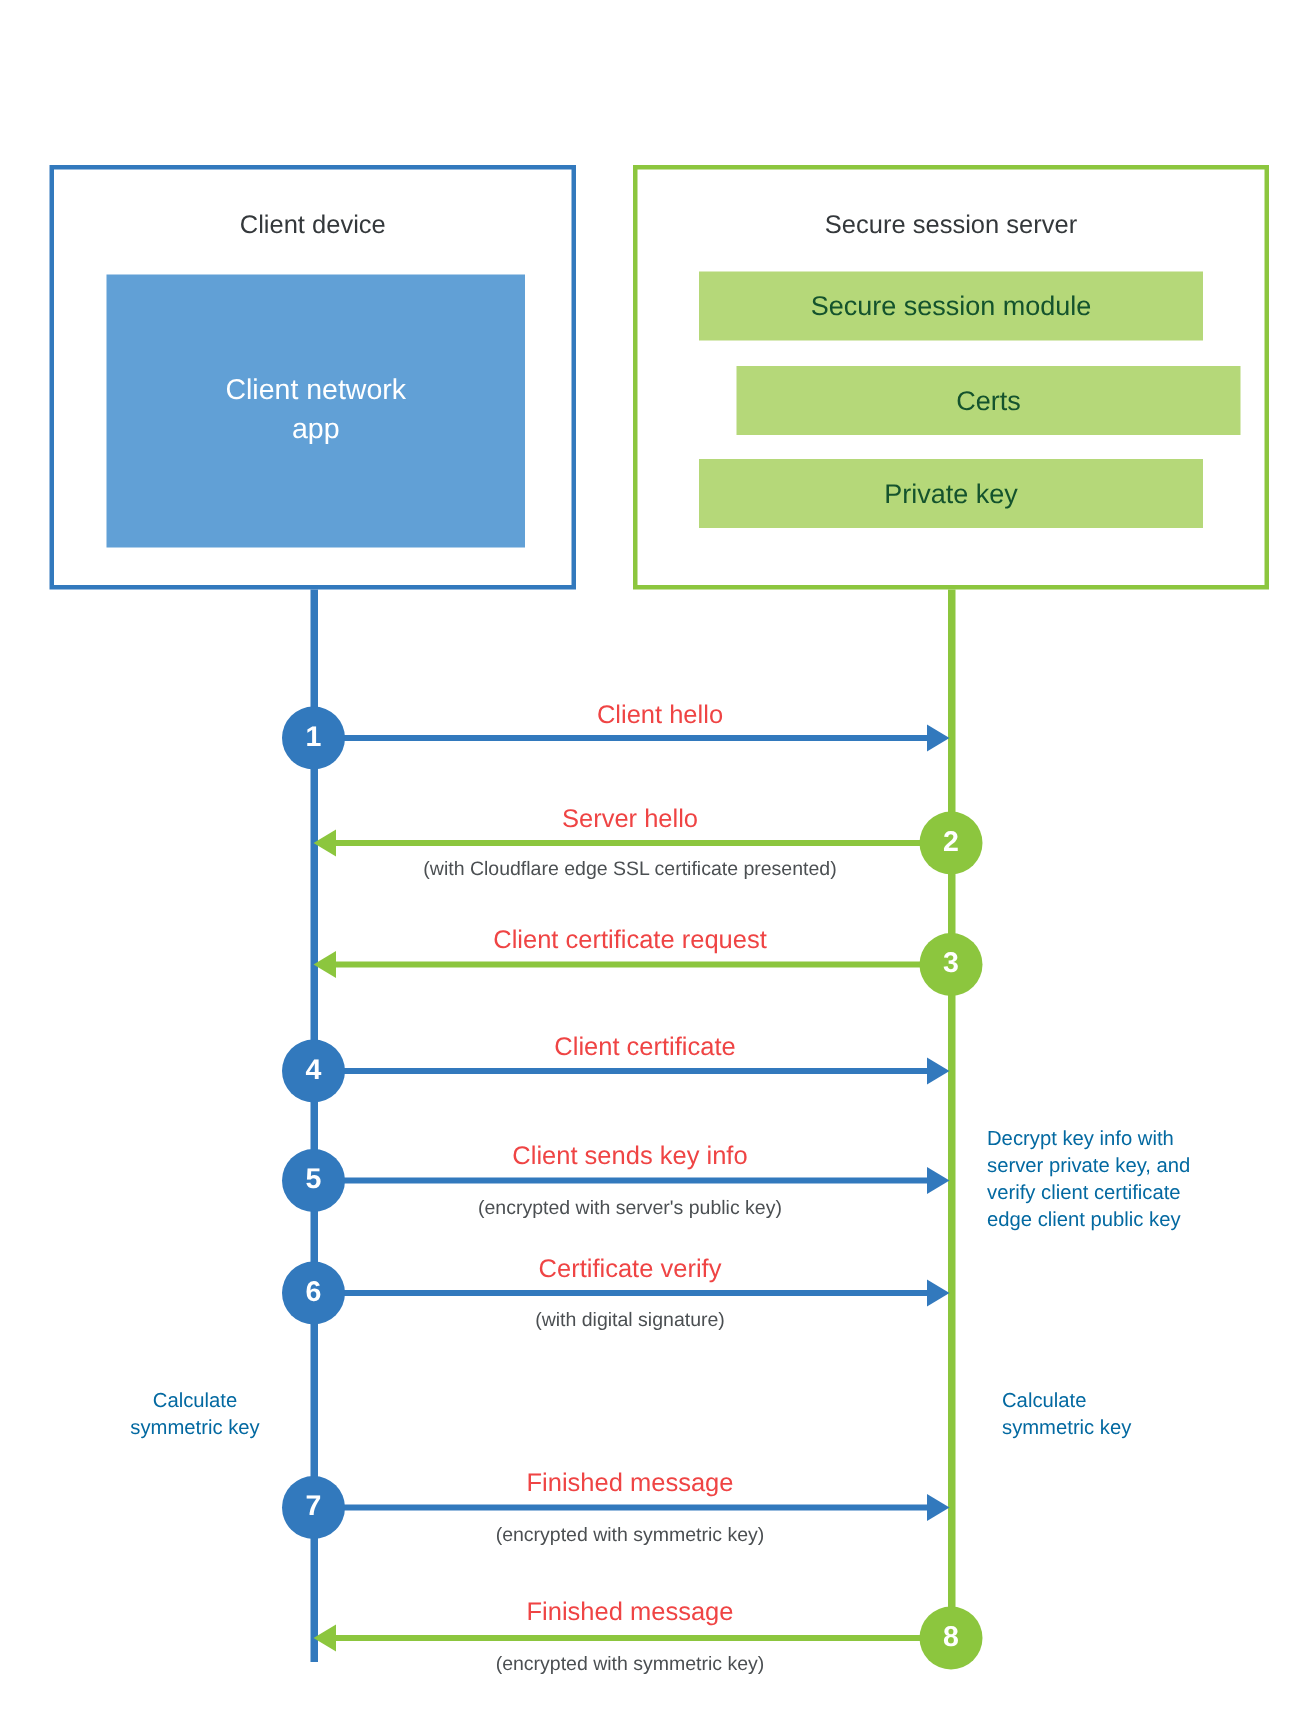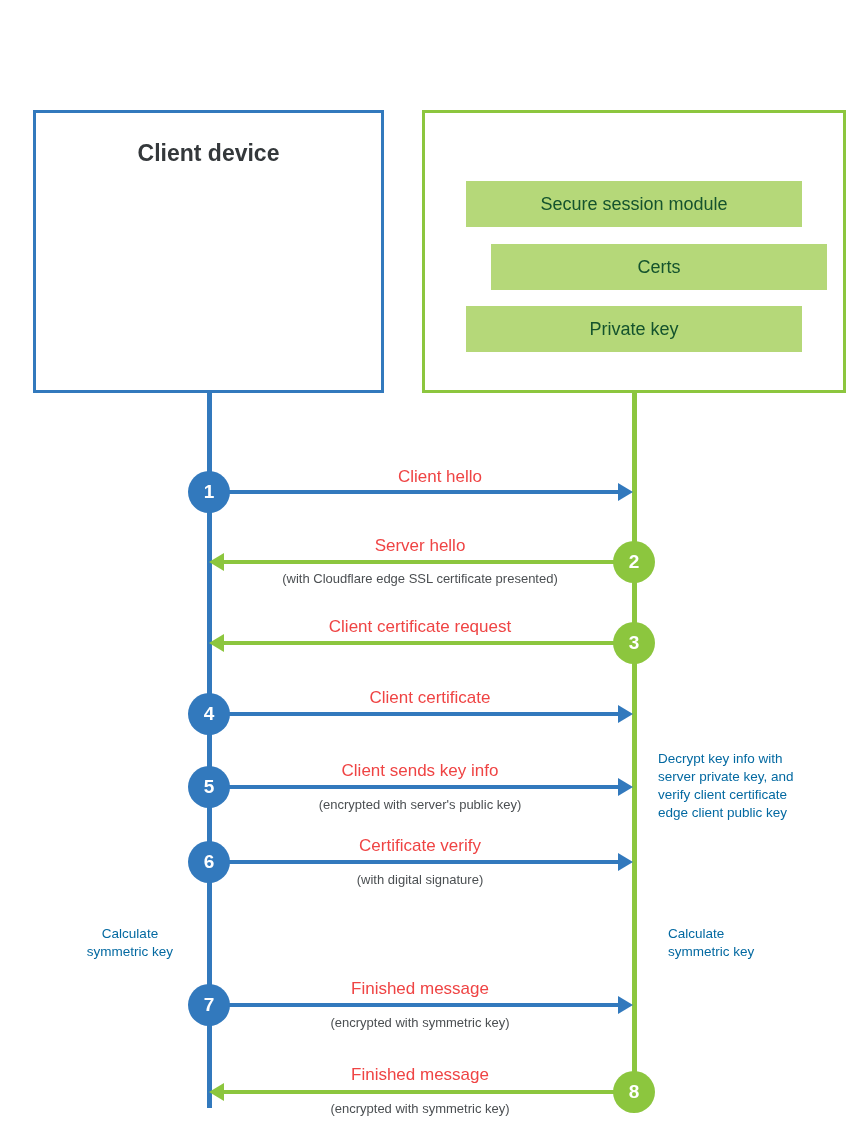--- a/index.html
+++ b/index.html
@@ -17,21 +17,21 @@
     letter-spacing:.1px;white-space:nowrap;
   }
 
   
   .actor-box{position:absolute;background:#ffffff;box-sizing:border-box;}
   .actor-box.client{left:33px;top:110px;width:351px;height:283px;border:3px solid #3279bd;}
   .actor-box.server{left:422px;top:110px;width:424px;height:283px;border:3px solid #8cc63e;}
 
   .actor-title{
     position:absolute;left:0;right:0;top:27px;text-align:center;
-    font-size:23px;font-weight:700;color:#34383b;
+    font-size:17px;font-weight:400;color:#34383b;
   }
 
   .client-app{
     position:absolute;left:35px;top:70px;width:279px;height:182px;
     background:#61a0d6;color:#ffffff;
     display:flex;align-items:center;justify-content:center;text-align:center;
     font-size:19px;line-height:26px;font-weight:400;
   }
 
   .server-bar{
@@ -84,23 +84,30 @@
   .note.left{text-align:left;}
 </style>
 </head>
 <body>
 
 <div id="stage">
 
 
   <div class="actor-box client">
     <div class="actor-title">Client device</div>
+    <div class="client-app">
+      <span>
+        <span>Client network</span><br>
+        <span>app</span>
+      </span>
+    </div>
   </div>
 
   <div class="actor-box server">
+    <div class="actor-title">Secure session server</div>
     <div class="server-bar b0">Secure session module</div>
     <div class="server-bar b1">Certs</div>
     <div class="server-bar b2">Private key</div>
   </div>
 
   <div class="lifeline client"></div>
   <div class="lifeline server"></div>
 
   <div class="msg">
     <div class="line blue" style="left:209px;top:490px;width:410px;"></div>

